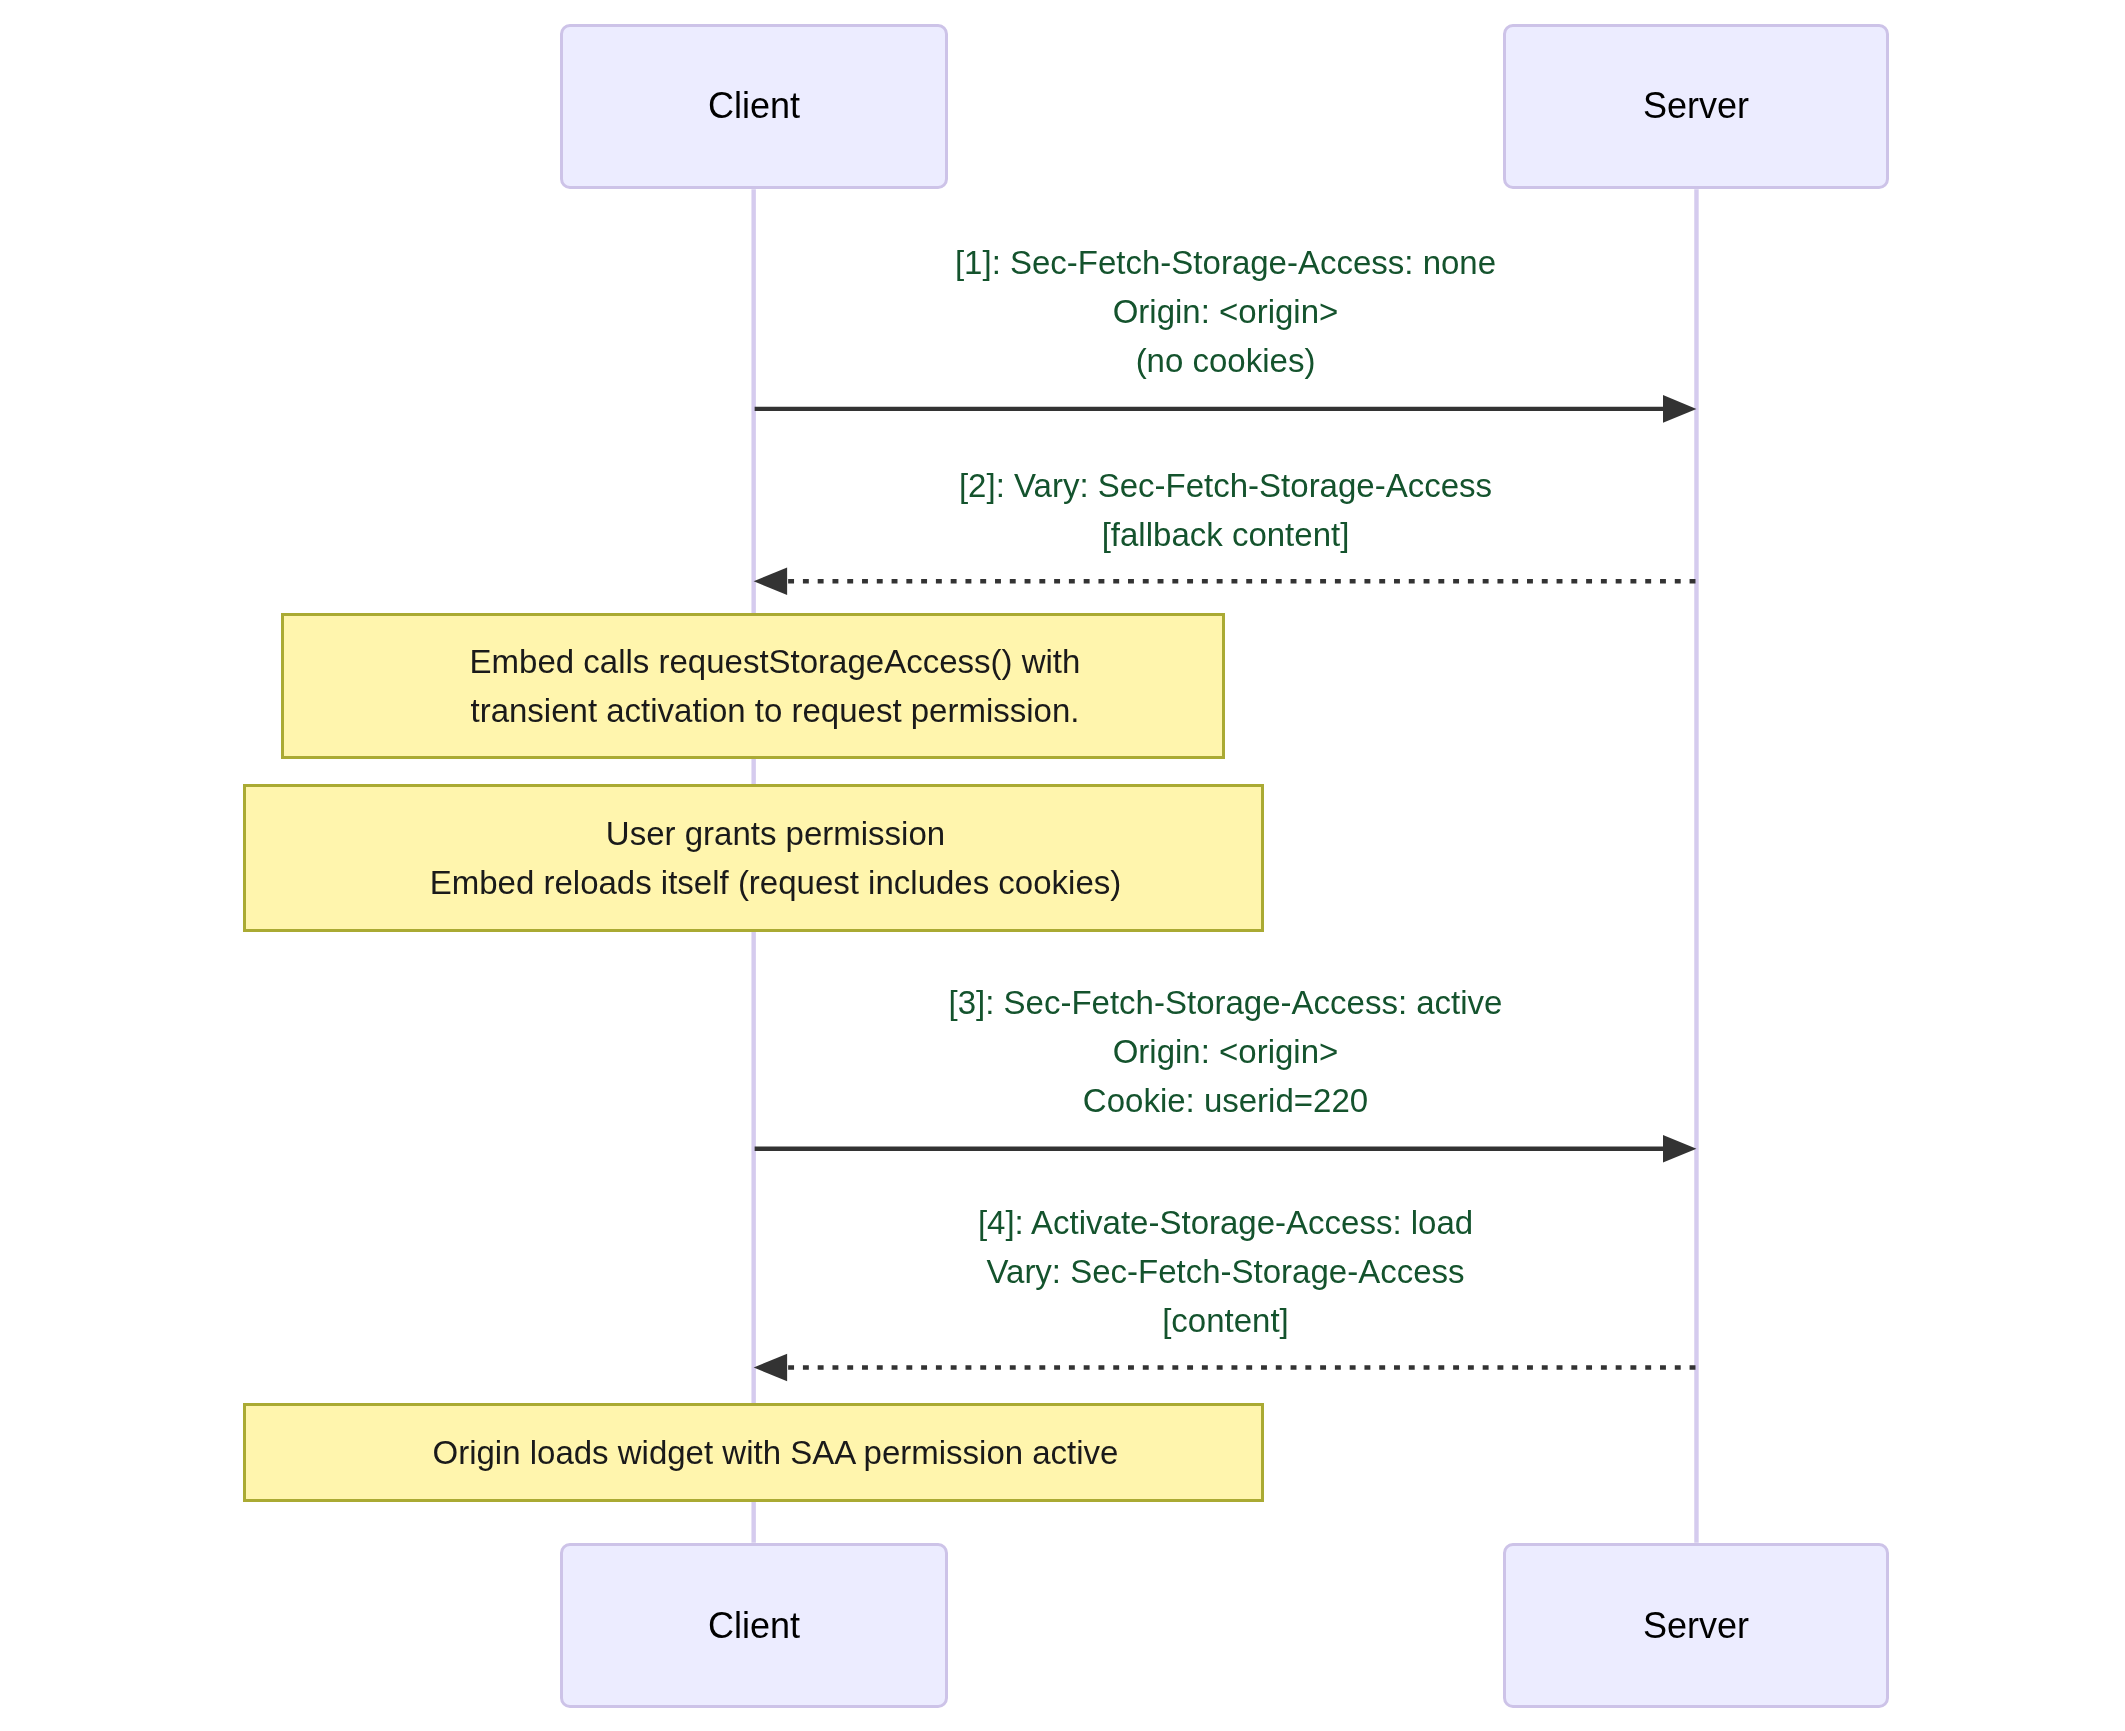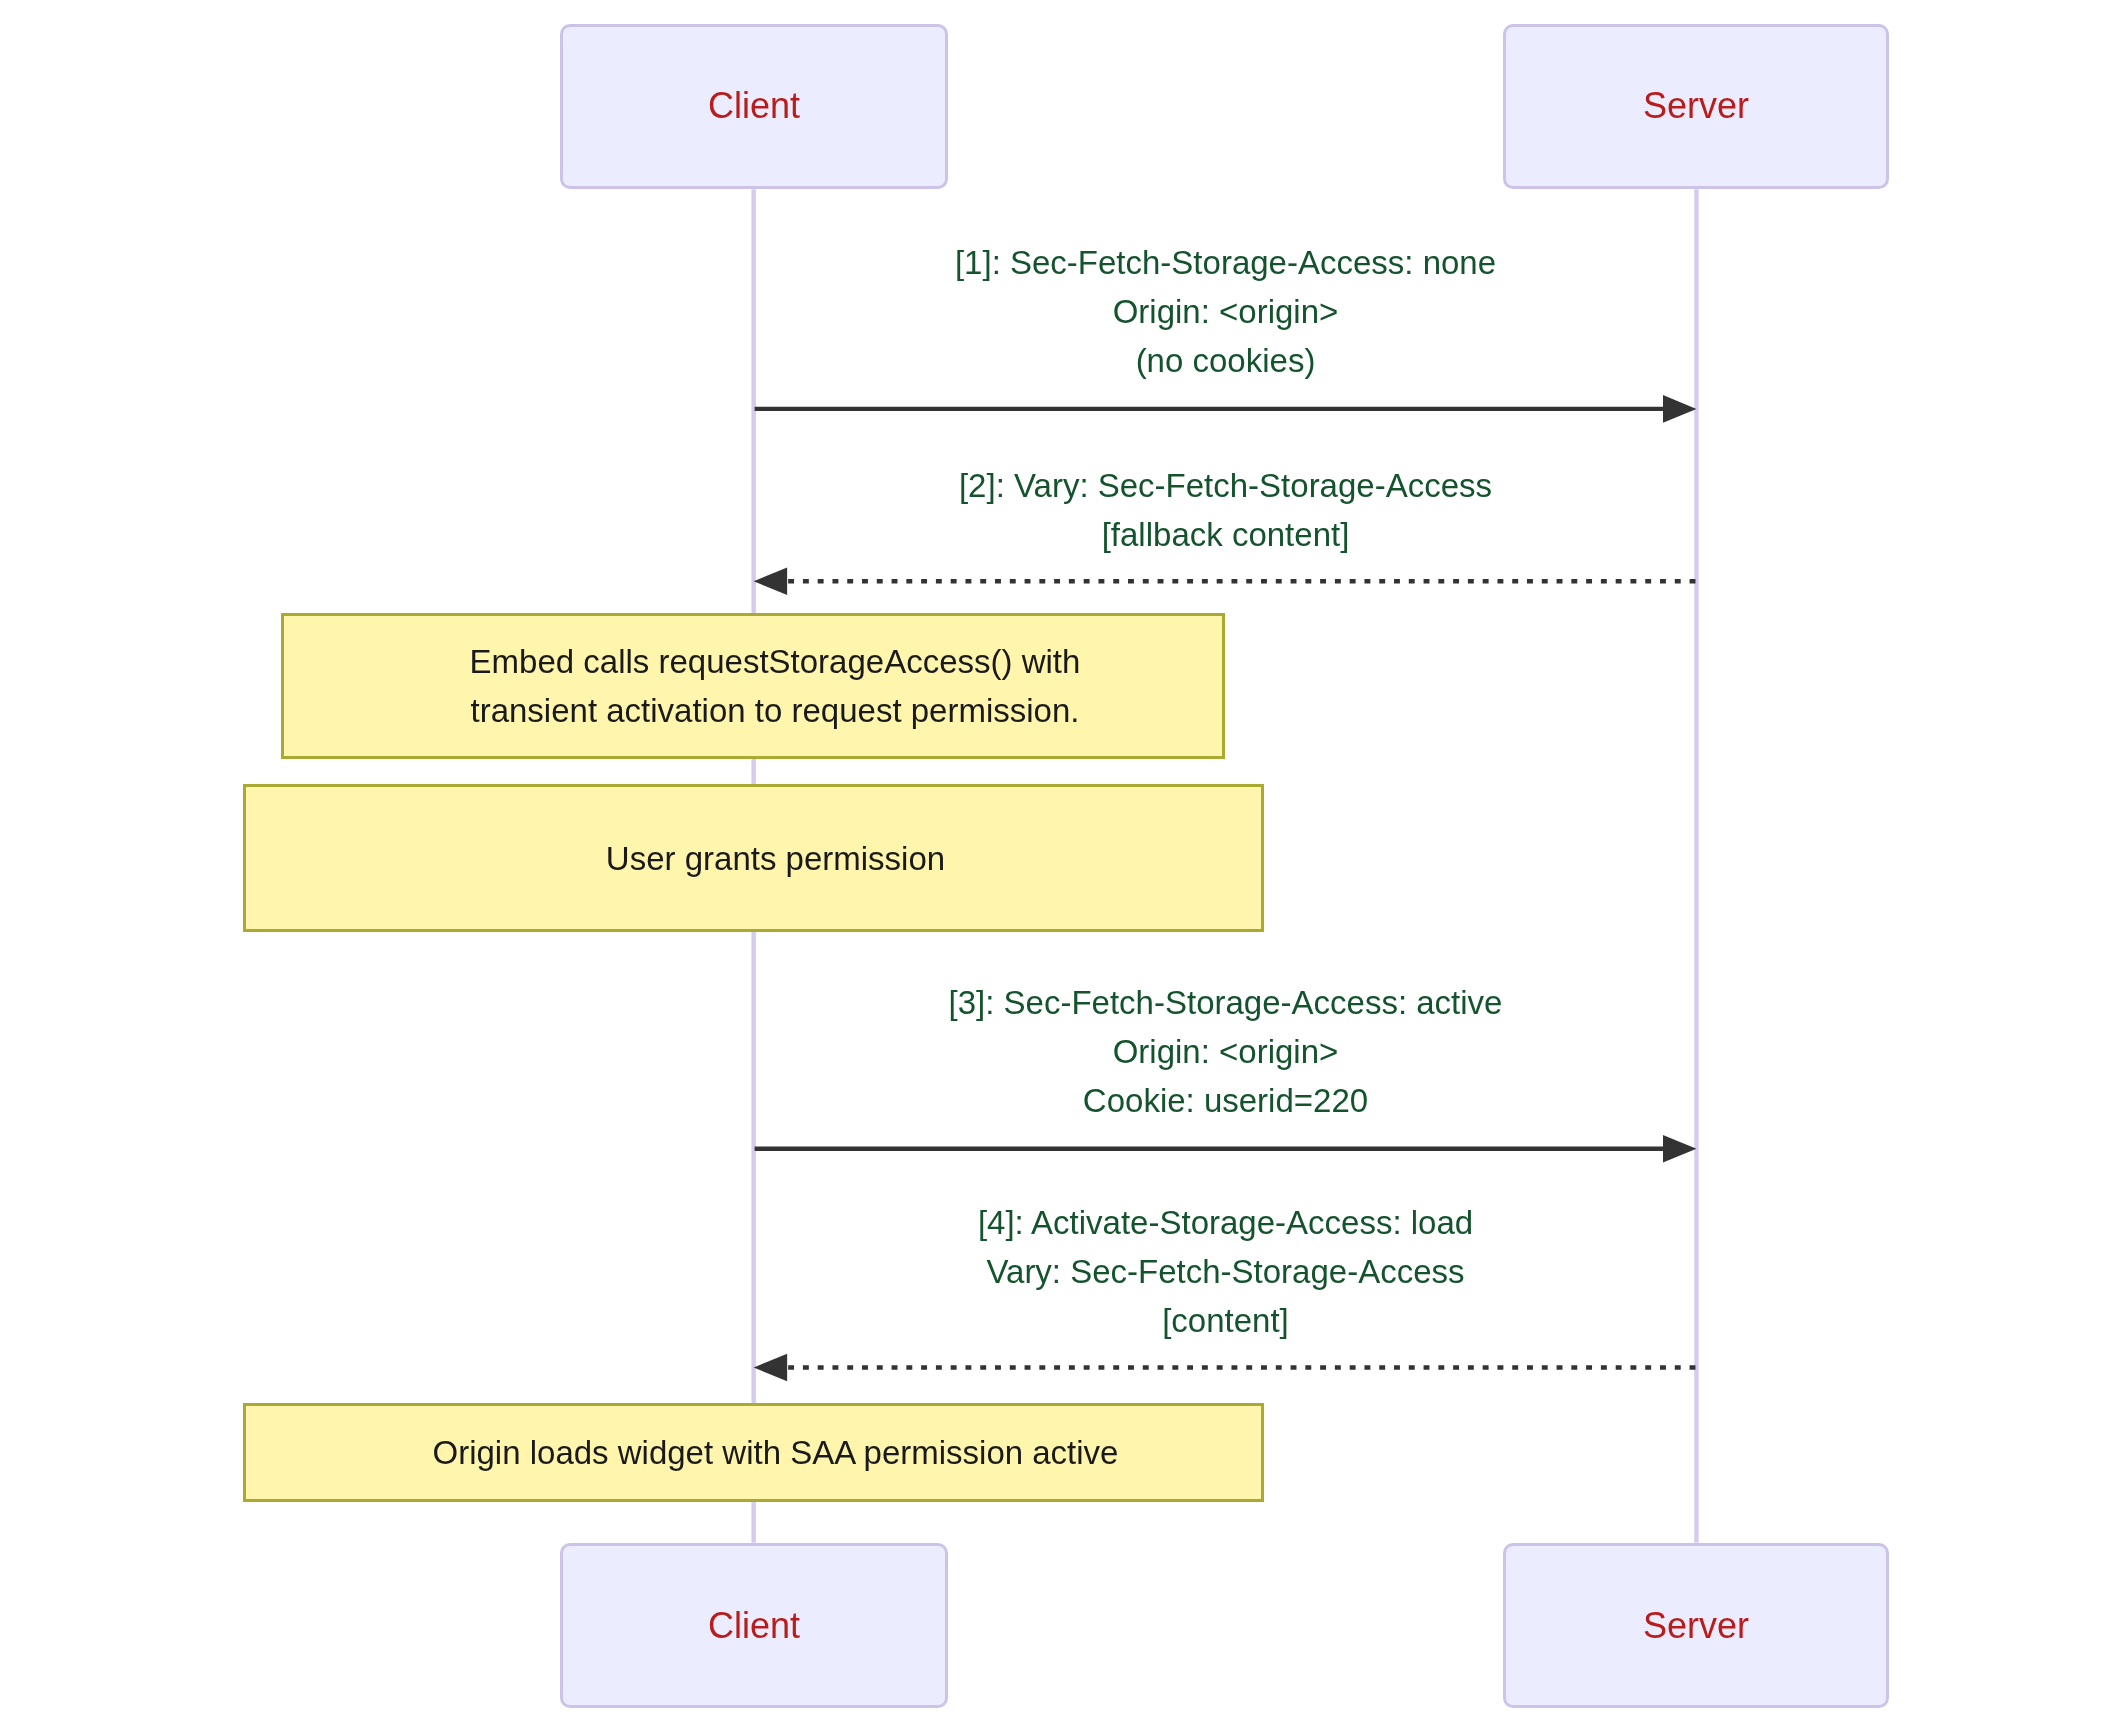--- a/index.html
+++ b/index.html
@@ -40,21 +40,21 @@
     width: 388px;
     height: 165px;
     background: #ECECFF;
     border: 3px solid #CDC3E8;
     border-radius: 9.9px;
     box-sizing: border-box;
     display: flex;
     align-items: center;
     justify-content: center;
     font-size: 36px;
-    color: #b91c1c;
+    color: #000000;
   }
   .actor-top-client    { left: 560px;  top: 23.6px; }
   .actor-top-server    { left: 1503px; top: 23.6px; width: 386px; }
   .actor-bottom-client { left: 560px;  top: 1543px; }
   .actor-bottom-server { left: 1503px; top: 1543px; width: 386px; }
   .msg-label {
     position: absolute;
     left: 754px;
     width: 943px;
     text-align: center;
@@ -125,20 +125,21 @@
     <div>[fallback content]</div>
   </div>
 
   <div class="note note-1">
     <div>Embed calls requestStorageAccess() with</div>
     <div>transient activation to request permission.</div>
   </div>
 
   <div class="note note-2">
     <div>User grants permission</div>
+    <div>Embed reloads itself (request includes cookies)</div>
   </div>
 
   <div class="msg-label msg-label-3">
     <div>[3]: Sec-Fetch-Storage-Access: active</div>
     <div>Origin: &lt;origin&gt;</div>
     <div>Cookie: userid=220</div>
   </div>
 
   <div class="msg-label msg-label-4">
     <div>[4]: Activate-Storage-Access: load</div>

